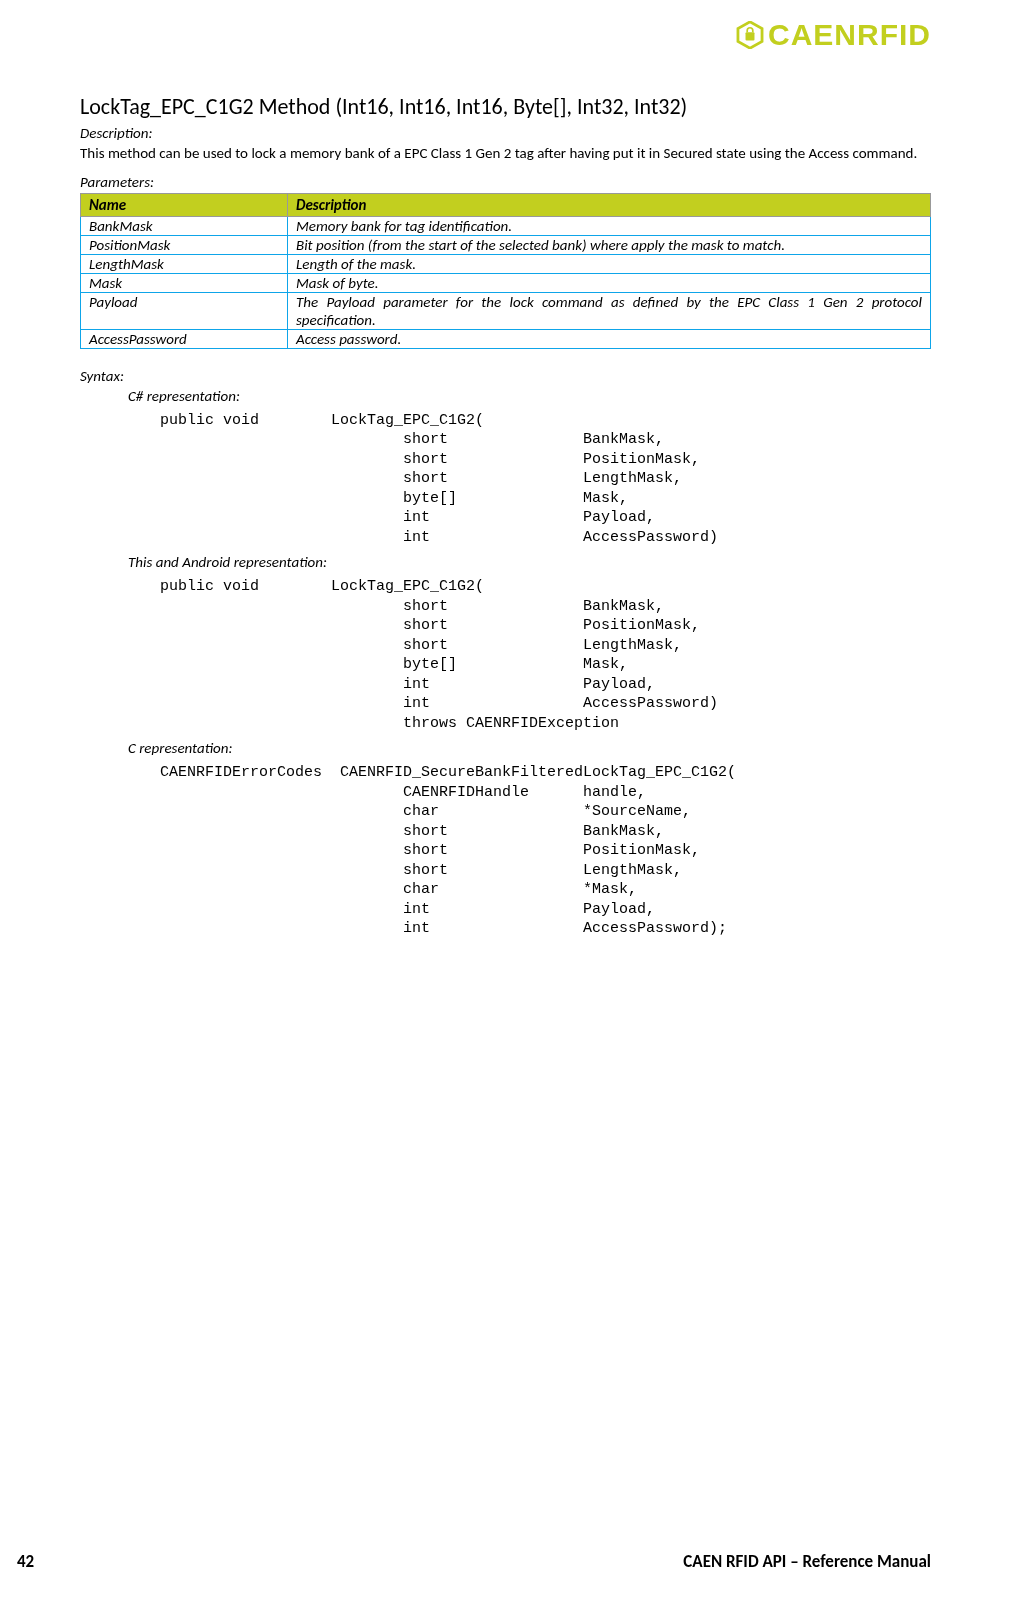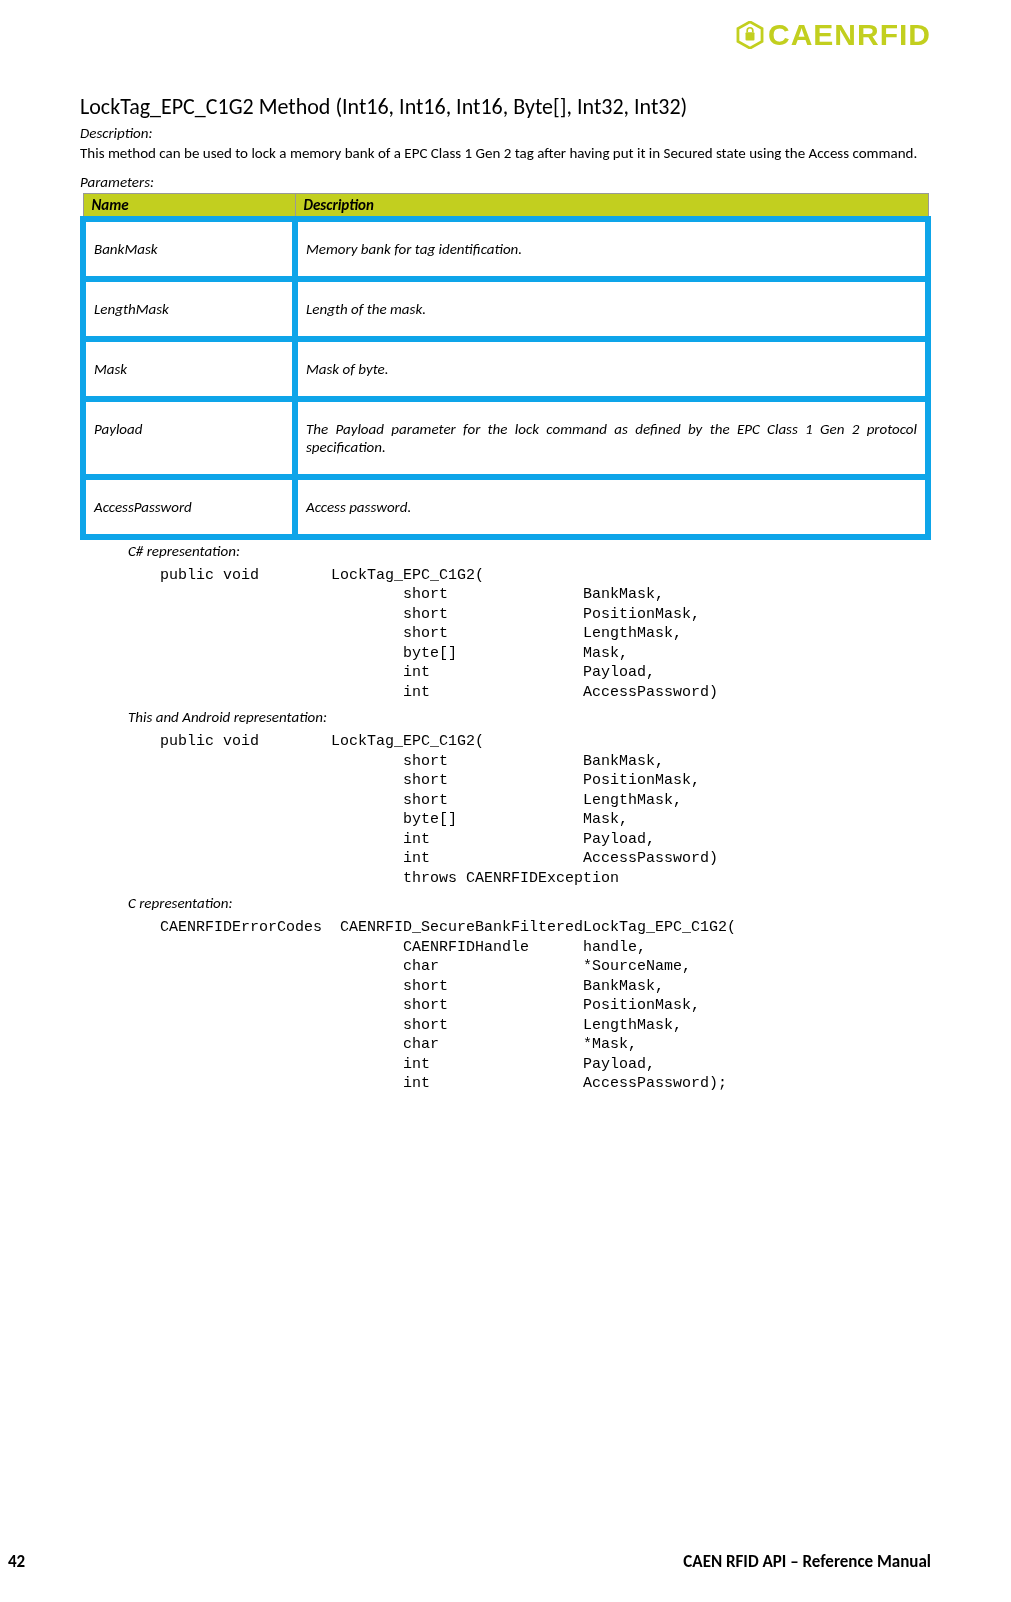--- a/index.html
+++ b/index.html
@@ -66,22 +66,22 @@
     font-style: italic;
   }
   table.params th {
     background: #c2cf1f;
     text-align: left;
     font-weight: bold;
     border: 1px solid #999;
     padding: 2px 8px;
   }
   table.params td {
-    border: 6px solid #0ea5e9;
-    padding: 18px 8px;
+    border: 1px solid #0ea5e9;
+    padding: 0 8px;
     vertical-align: top;
   }
   table.params td.name-col { width: 190px; }
   .payload-desc { text-align: justify; }
   .syntax-label {
     font-style: italic;
     font-size: 15px;
     margin: 18px 0 2px 0;
   }
   .repr-label {
@@ -100,21 +100,21 @@
     position: absolute;
     bottom: 30px;
     left: 0;
     right: 0;
     display: flex;
     justify-content: space-between;
     font-weight: bold;
     font-size: 17px;
     padding: 0 80px 0 0;
   }
-  .fpage { padding-left: 8px; }
+  .fpage { padding-left: 17px; }
 </style>
 </head>
 <body>
 
 <div class="page">
 
   <div class="logo-row">
     <span class="logo">
       <svg class="logo-hex" viewBox="0 0 100 100">
         <polygon points="50,3 93,27 93,73 50,97 7,73 7,27" fill="none" stroke="#c2cf1f" stroke-width="10"></polygon>
@@ -134,38 +134,43 @@
     <tbody>
         <tr>
       <th>Name</th>
       <th>Description</th>
     </tr>
     <tr>
       <td class="name-col">BankMask</td>
       <td>Memory bank for tag identification.</td>
     </tr>
     <tr>
+      <td class="name-col">PositionMask</td>
+      <td>Bit position (from the start of the selected bank) where apply the mask to match.</td>
+    </tr>
+    <tr>
       <td class="name-col">LengthMask</td>
       <td>Length of the mask.</td>
     </tr>
     <tr>
       <td class="name-col">Mask</td>
       <td>Mask of byte.</td>
     </tr>
     <tr>
       <td class="name-col">Payload</td>
       <td class="payload-desc">The Payload parameter for the lock command as defined by the EPC Class 1 Gen 2 protocol specification.</td>
     </tr>
     <tr>
       <td class="name-col">AccessPassword</td>
       <td>Access password.</td>
     </tr>
   </tbody>
     </table>
 
+  <div class="syntax-label">Syntax:</div>
 
   <div class="repr-label">C# representation:</div>
   <pre class="code">public void        LockTag_EPC_C1G2(
                            short               BankMask,
                            short               PositionMask,
                            short               LengthMask,
                            byte[]              Mask,
                            int                 Payload,
                            int                 AccessPassword)</pre>
 

